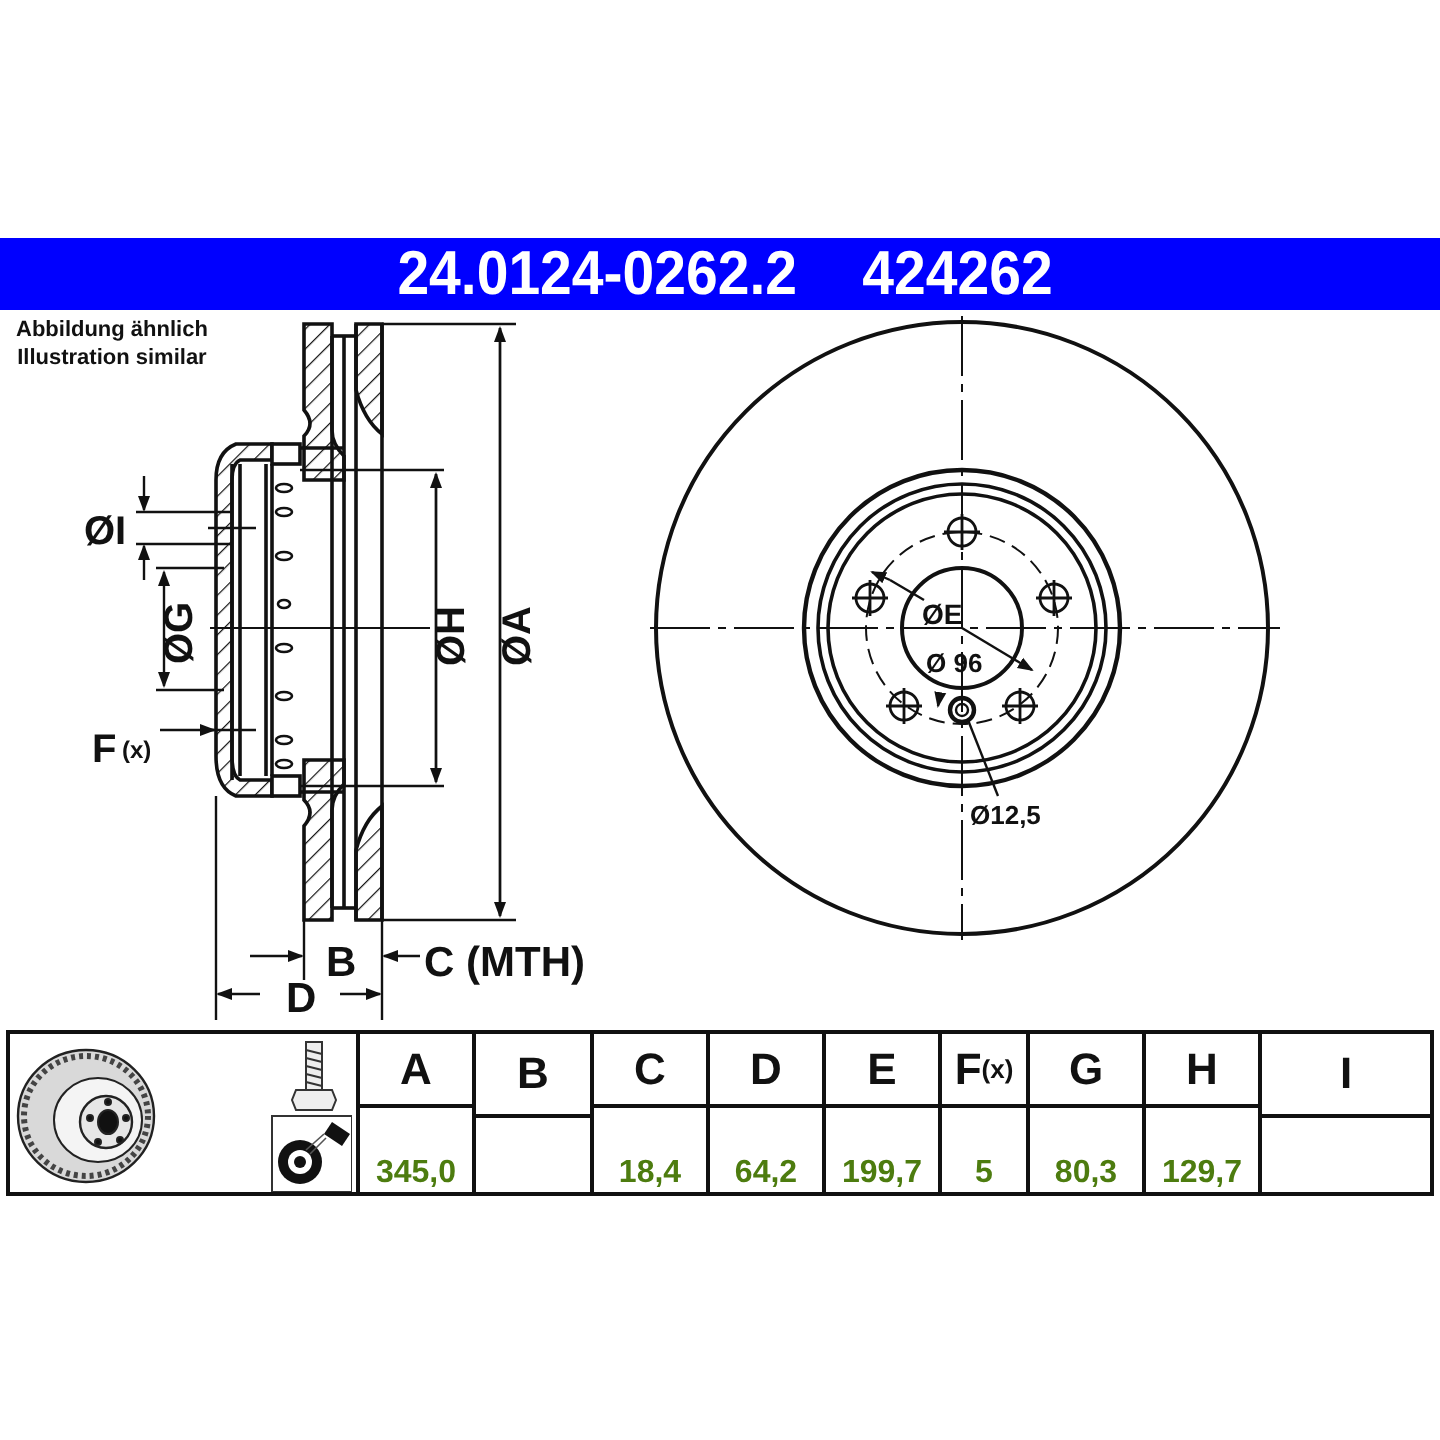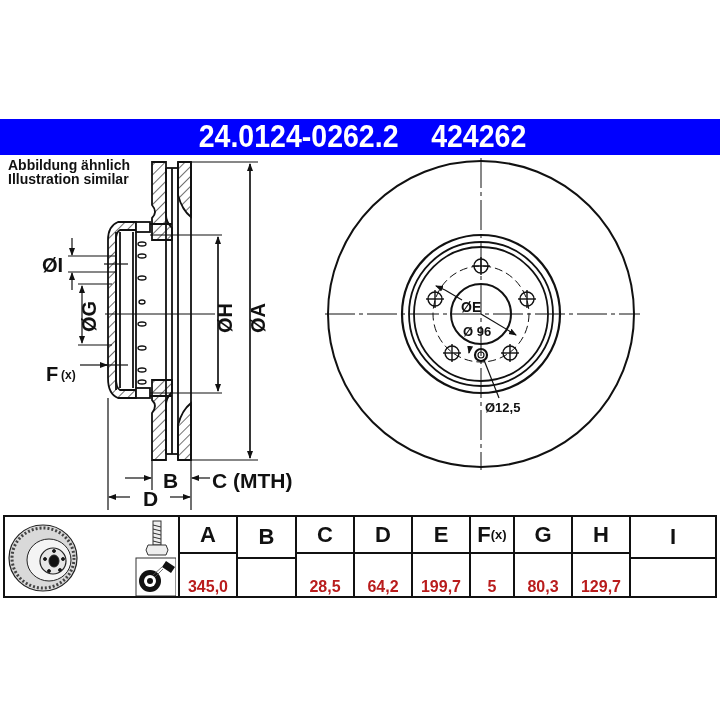--- a/index.html
+++ b/index.html
@@ -2,32 +2,32 @@
 <html><head>
 <meta charset="utf-8">
 <style>
   html, body { margin: 0; padding: 0; background: #ffffff; }
   body { width: 720px; height: 720px; position: relative; overflow: hidden;
          font-family: "Liberation Sans", "DejaVu Sans", sans-serif; }
   .title-bar { position: absolute; left: 0; top: 119px; width: 720px; height: 36px;
                background: #0000ff; color: #ffffff; display: flex; align-items: center;
                justify-content: center; gap: 20px; }
   .title-bar span { font-weight: bold; font-size: 31px; letter-spacing: 0px; transform: scaleX(0.92); display: inline-block; }
-  .caption { position: absolute; left: 8px; top: 158px; font-size: 14px; font-weight: bold; line-height: 14px; color: #111; }
+  .caption { position: absolute; left: 8px; top: 158px; font-size: 11px; font-weight: bold; line-height: 14px; color: #111; text-align: center; }
   svg.drawing { position: absolute; left: 0; top: 0; }
   .spec-table { position: absolute; left: 3px; top: 515px; width: 714px; height: 83px;
                 border: 2px solid #111; box-sizing: border-box; display: flex; }
   .img-cell { width: 173px; border-right: 2px solid #111; position: relative; }
   .cols { display: flex; flex: 1; }
   .col { display: flex; flex-direction: column; border-right: 2px solid #111; box-sizing: border-box; }
   .col:last-child { border-right: none; }
   .col .hdr { height: 40px; border-bottom: 2px solid #111; display: flex; align-items: center; justify-content: center;
               font-weight: bold; font-size: 22px; color: #111; }
   .col .val { flex: 1; display: flex; align-items: center; justify-content: center;
-              font-weight: bold; font-size: 16px; color: #b91c1c; margin-top: 24px; }
+              font-weight: bold; font-size: 16px; color: #4d7c0f; margin-top: 24px; }
   .sub { font-size: 13px; vertical-align: 0px; }
   .lbl { font-weight: bold; fill: #111; font-family: "Liberation Sans", sans-serif; }
 </style>
 </head>
 <body>
 
 <svg class="drawing" width="720" height="720" viewBox="0 0 720 720">
   <defs>
     <pattern id="hatch" patternUnits="userSpaceOnUse" width="7" height="7" patternTransform="rotate(45)">
       <rect width="7" height="7" fill="#fff"></rect>
@@ -240,21 +240,21 @@
   <div class="cols">
     <div class="col" style="width:58px">
       <div class="hdr">A</div>
       <div class="val">345,0</div>
     </div>
     <div class="col" style="width:59px">
       <div class="hdr">B</div>
     </div>
     <div class="col" style="width:58px">
       <div class="hdr">C</div>
-      <div class="val">28,5</div>
+      <div class="val">18,4</div>
     </div>
     <div class="col" style="width:58px">
       <div class="hdr">D</div>
       <div class="val">64,2</div>
     </div>
     <div class="col" style="width:58px">
       <div class="hdr">E</div>
       <div class="val">199,7</div>
     </div>
     <div class="col" style="width:44px">

